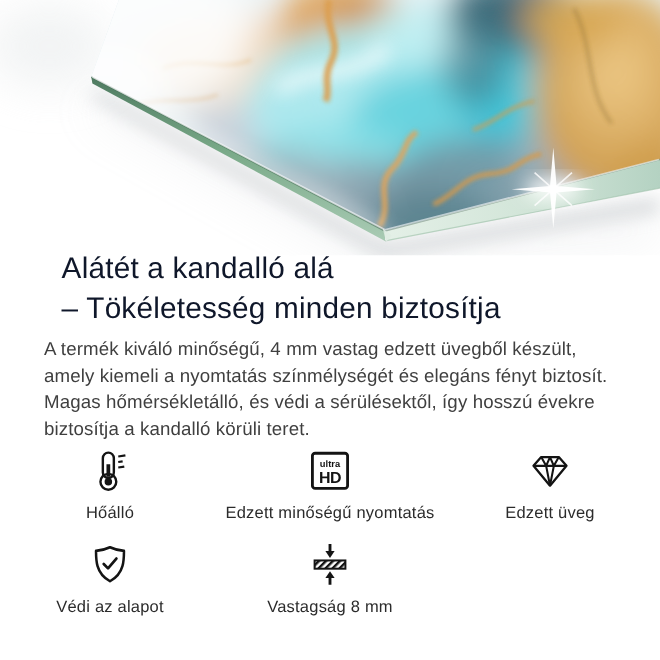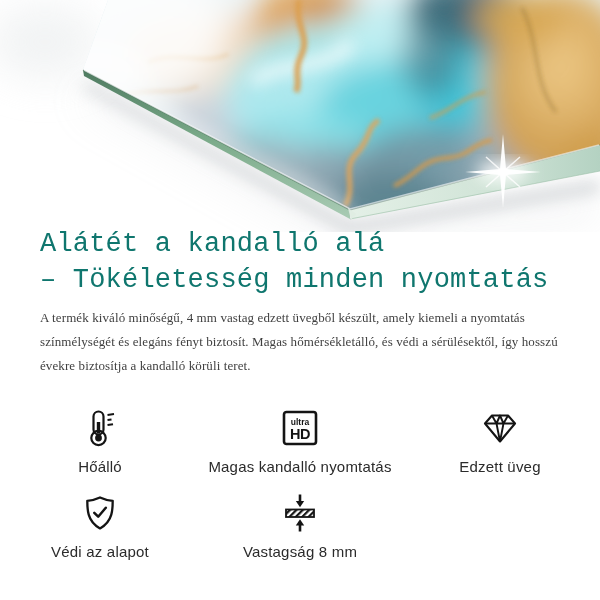--- a/index.html
+++ b/index.html
@@ -3,28 +3,28 @@
 <meta charset="utf-8">
 <style>
   html,body { margin:0; padding:0; background:#fff; }
   .page {
     position:relative; width:600px; height:600px; background:#ffffff;
     overflow:hidden; font-family:"Liberation Sans","DejaVu Sans",sans-serif;
   }
   .hero { position:absolute; top:0; left:0; width:600px; height:232px; }
   .hero svg { display:block; }
   h1.title {
-    position:absolute; left:40px; top:226px; margin:0;
-    font-family:Liberation Mono, monospace; font-weight:400;
-    font-size:27px; line-height:36px; color:#0f766e; letter-spacing:.2px;
+    position:absolute; left:56px; top:226px; margin:0;
+    font-family:Liberation Sans, sans-serif; font-weight:400;
+    font-size:27px; line-height:36px; color:#0f172a; letter-spacing:.2px;
   }
   h1.title span { display:block; }
   p.desc {
     position:absolute; left:40px; top:306px; width:528px; margin:0;
-    font-size:13px; line-height:24px; color:#3f3f3f; letter-spacing:.1px;font-family:Liberation Serif, serif;
+    font-size:17px; line-height:24px; color:#3f3f3f; letter-spacing:.1px;
   }
   .features {
     position:absolute; left:0; right:0; top:406px;
     display:grid; grid-template-columns:repeat(3,1fr); row-gap:16px;
   }
   .feature { display:flex; flex-direction:column; align-items:center; }
   .icon-box { width:44px; height:44px; display:flex; align-items:center; justify-content:center;text-align:right; }
   .icon-box svg { display:block; }
   .feature .label { margin-top:8px; font-size:15px; color:#2b2b2b; letter-spacing:.2px; }
   .ico { stroke:#141414; fill:none; }
@@ -135,21 +135,21 @@
         <ellipse cx="503" cy="172" rx="26" ry="10" fill="#ffffff" filter="url(#b8)" opacity="0.9"></ellipse>
         <path d="M503 134 L506 169 L541 172 L506 175 L503 208 L500 175 L465 172 L500 169 Z" fill="#ffffff" opacity="0.95"></path>
         <path d="M486 157 L520 187 M520 157 L486 187" stroke="#ffffff" stroke-width="1.5" opacity="0.8"></path>
         <circle cx="503" cy="172" r="4" fill="#ffffff"></circle>
       </g>
     </svg>
   </div>
 
   <h1 class="title">
     <span>Alátét a kandalló alá</span>
-    <span>– Tökéletesség minden nyomtatás</span>
+    <span>– Tökéletesség minden biztosítja</span>
   </h1>
 
   <p class="desc">A termék kiváló minőségű, 4 mm vastag edzett üvegből készült, amely kiemeli a nyomtatás színmélységét és elegáns fényt biztosít. Magas hőmérsékletálló, és védi a sérülésektől, így hosszú évekre biztosítja a kandalló körüli teret.</p>
 
   <div class="features">
 
     <div class="feature">
       <div class="icon-box">
         <svg width="40" height="40" viewBox="0 0 40 40">
           <g class="ico" stroke-width="2.2">
@@ -167,21 +167,21 @@
     </div>
 
     <div class="feature">
       <div class="icon-box">
         <svg width="40" height="40" viewBox="0 0 40 40">
           <rect class="ico" x="4" y="4" width="32" height="32" rx="2.5" stroke-width="2.6"></rect>
           <text class="badge-text" x="20" y="16.5" font-size="8.5" text-anchor="middle">ultra</text>
           <text class="badge-text" x="20" y="31" font-size="14.5" text-anchor="middle" letter-spacing="-0.5">HD</text>
         </svg>
       </div>
-      <div class="label">Magas kandalló nyomtatás</div>
+      <div class="label">Edzett minőségű nyomtatás</div>
     </div>
 
     <div class="feature">
       <div class="icon-box">
         <svg width="40" height="40" viewBox="0 0 40 40">
           <path class="ico" stroke-width="2.1" stroke-linejoin="round" d="M12 7.5 H28 L35 15.5 L20 33.5 L5 15.5 Z"></path>
           <path class="ico" stroke-width="1.9" stroke-linejoin="round" d="M5 15.5 H35 M12 7.5 L16.5 15.5 L20 7.5 L23.5 15.5 L28 7.5 M16.5 15.5 L20 33.5 M23.5 15.5 L20 33.5"></path>
         </svg>
       </div>
       <div class="label">Edzett üveg</div>

